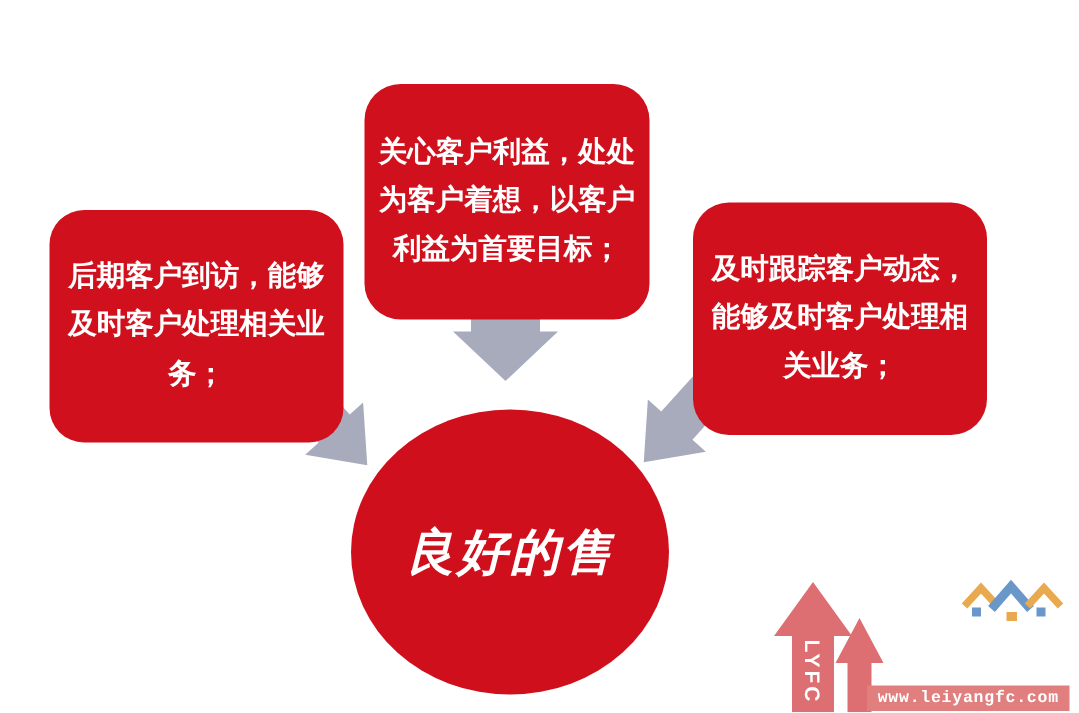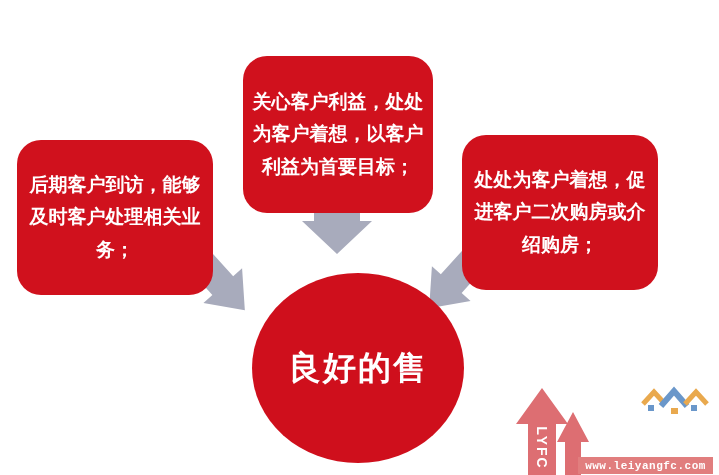--- a/index.html
+++ b/index.html
@@ -28,41 +28,42 @@
     font-size: 19px;
     line-height: 1.7;
     border-radius: 24px;
     box-sizing: border-box;
     padding: 8px;
     display: flex;
     align-items: center;
     justify-content: center;
     text-align: center;
   }
-  .box-left  { left: 17px;  top: 140px; width: 196px; height: 155px; }
+  .box-left  { left: 33px;  top: 140px; width: 196px; height: 155px; border-radius: 23px; }
   .box-top   { left: 243px; top: 16px;  width: 190px; height: 157px; margin-top: 40px; }
   .box-right { left: 462px; top: 135px; width: 196px; height: 155px; }
   
   .center-circle {
     position: absolute;
     z-index: 2;
-    left: 252px; top: 273px;
+    left: 234px; top: 273px;
     width: 212px; height: 190px;
     border-radius: 50%;
     background: var(--circle_red, #cf0f1c);
     color: #ffffff;
     font-weight: bold;
     font-size: 33px;
     line-height: 1.5;
     display: flex;
     flex-direction: column;
     align-items: center;
     justify-content: center;
     text-align: center;
     letter-spacing: 2px;
+    font-style: italic;
   }
   
   .watermark { position: absolute; z-index: 3; left: 0; top: 0; width: 719px; height: 475px; pointer-events: none; }
   .wm-svg { position: absolute; left: 510px; top: 383px; width: 209px; height: 92px; }
   .wm-acronym-wrap {
     position: absolute;
     left: 528px; top: 421px;
     width: 28px; height: 54px;
     display: flex; align-items: center; justify-content: center;
     overflow: visible;
@@ -116,21 +117,21 @@
 
   <div class="benefit-box box-left">
     <div>后期客户到访，能够及时客户处理相关业务；</div>
   </div>
 
   <div class="benefit-box box-top">
     <div>关心客户利益，处处为客户着想，以客户利益为首要目标；</div>
   </div>
 
   <div class="benefit-box box-right">
-    <div>处处为客户着想，促进客户二次购房或介绍购房；</div>
+    <div>及时跟踪客户动态，能够及时客户处理相关业务；</div>
   </div>
 
   <div class="center-circle">
     <div>良好的售</div>
   </div>
 
   <div class="watermark">
     <svg class="wm-svg" viewBox="0 0 209 92" xmlns="http://www.w3.org/2000/svg">
 
       <polygon fill="var(--wm_salmon, #dd6e72)" points="32,5 58,41 46,41 46,92 18,92 18,41 6,41"></polygon>

